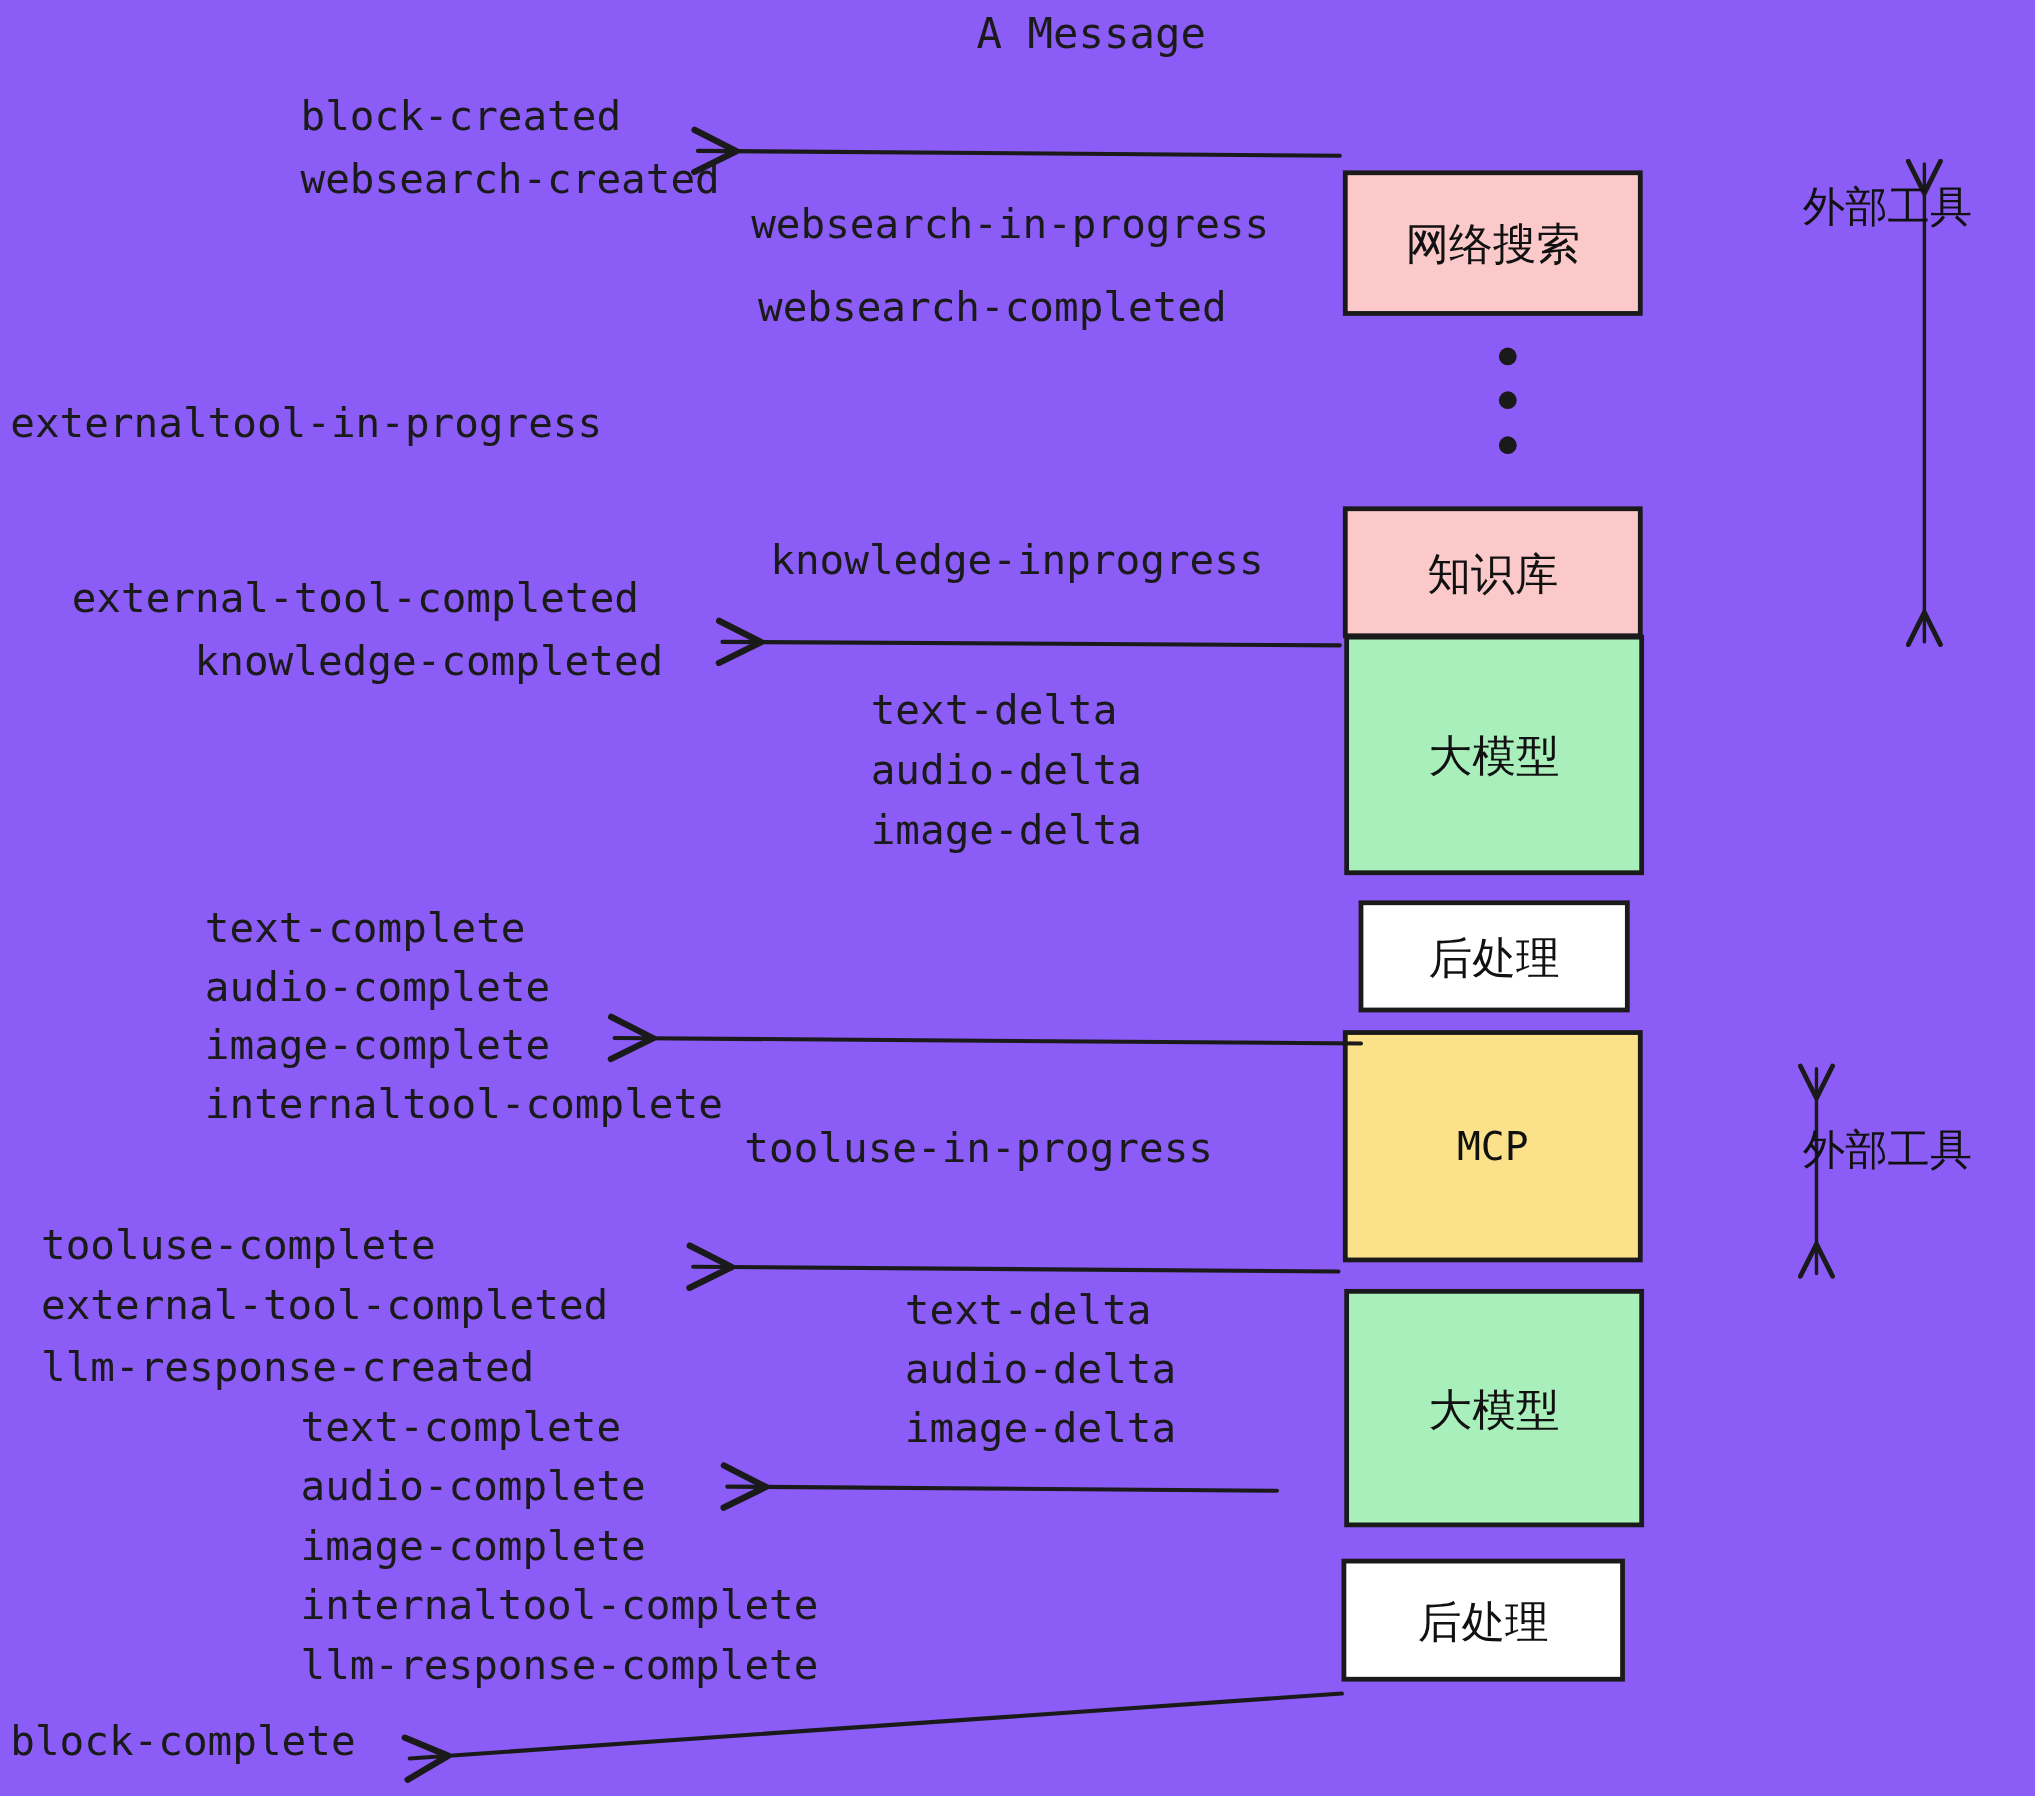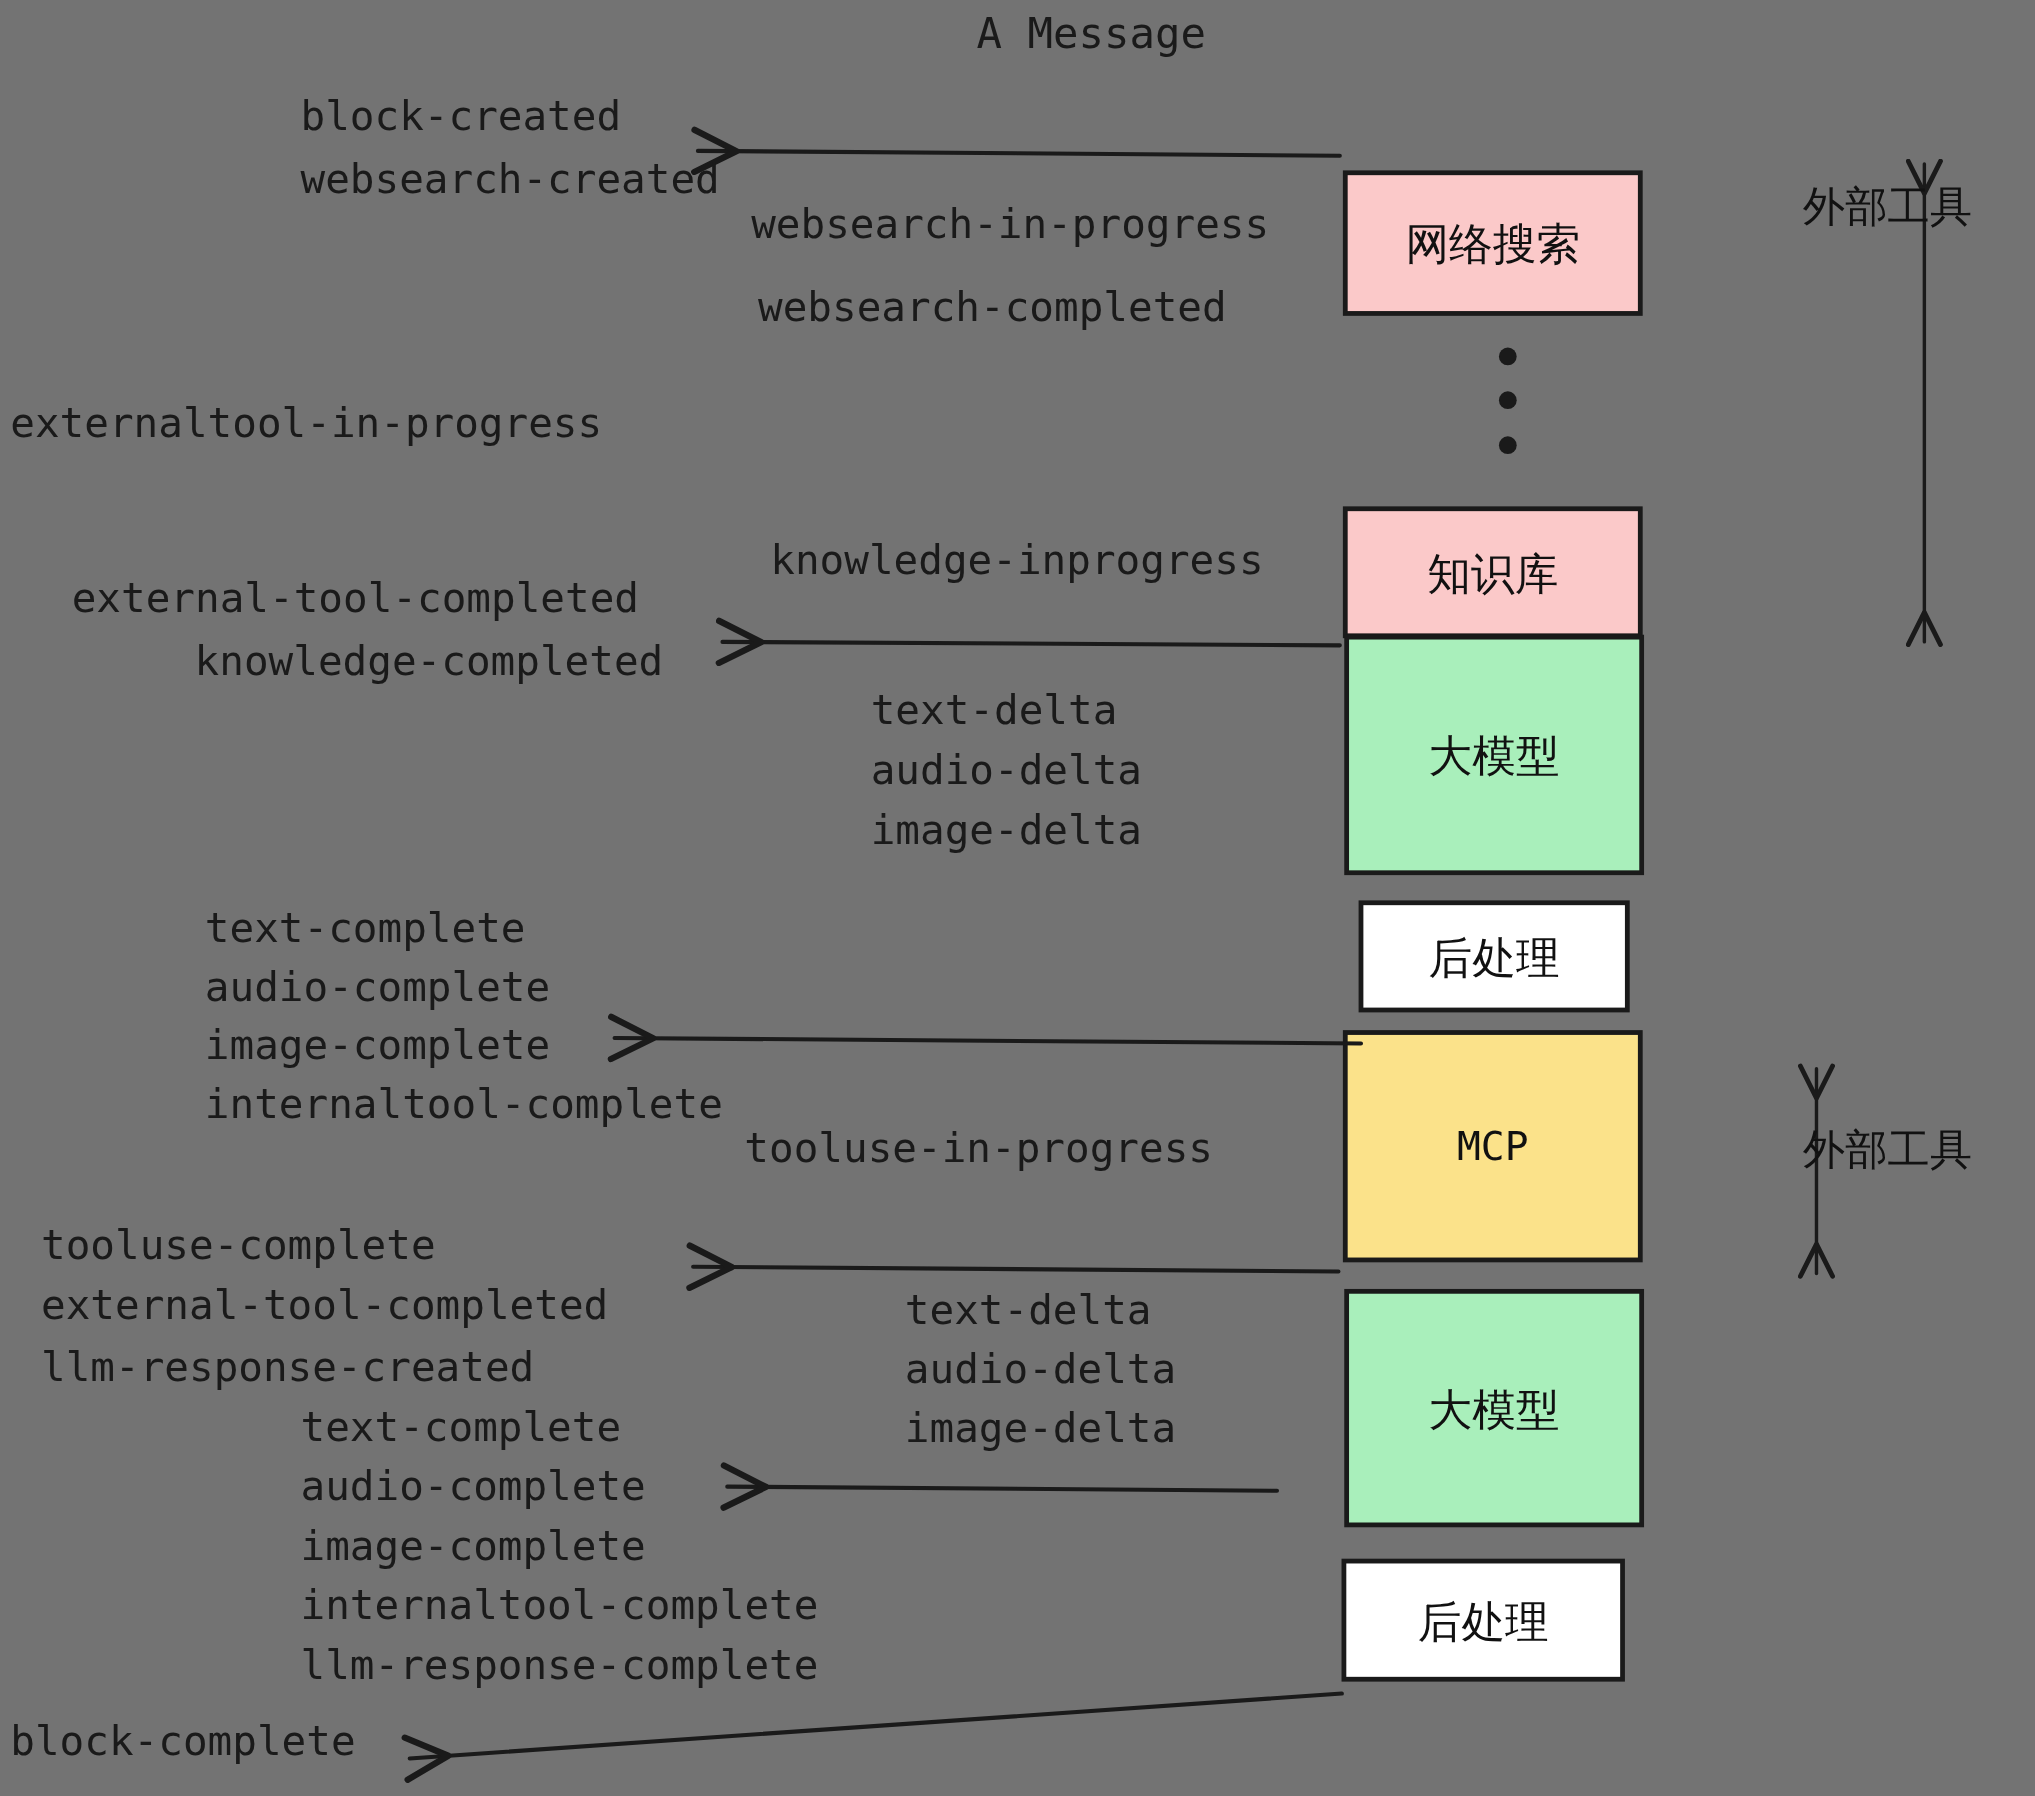--- a/index.html
+++ b/index.html
@@ -1,18 +1,18 @@
 <!DOCTYPE html>
 <html style="font-size:11px"><head>
 <meta charset="utf-8">
 <style>
   html,body{margin:0;padding:0;background:#ffffff;}
   body{width:2035px;height:1796px;overflow:hidden;
        font-family:"DejaVu Sans Mono","Liberation Mono",monospace;}
-  #stage{position:relative;width:2035px;height:1796px;background:#737373;}
+  #stage{position:relative;width:2035px;height:1796px;background:#8b5cf6;}
   svg#canvas{position:absolute;left:0;top:0;width:2035px;height:1796px;}
 
   .evt{font-family:"DejaVu Sans Mono","Liberation Mono",monospace;
        font-size:60px; fill:#1a1a1a; dominant-baseline:alphabetic;}
   .title{font-family:"DejaVu Sans Mono","Liberation Mono",monospace;
        font-size:62px; fill:#1a1a1a;}
   .boxlabel{font-family:"DejaVu Sans","Liberation Sans",sans-serif;
        font-size:64px; fill:#111; text-anchor:middle;}
   .boxlabel-en{font-family:"DejaVu Sans Mono","Liberation Mono",monospace;
        font-size:58px; fill:#111; text-anchor:middle;}

